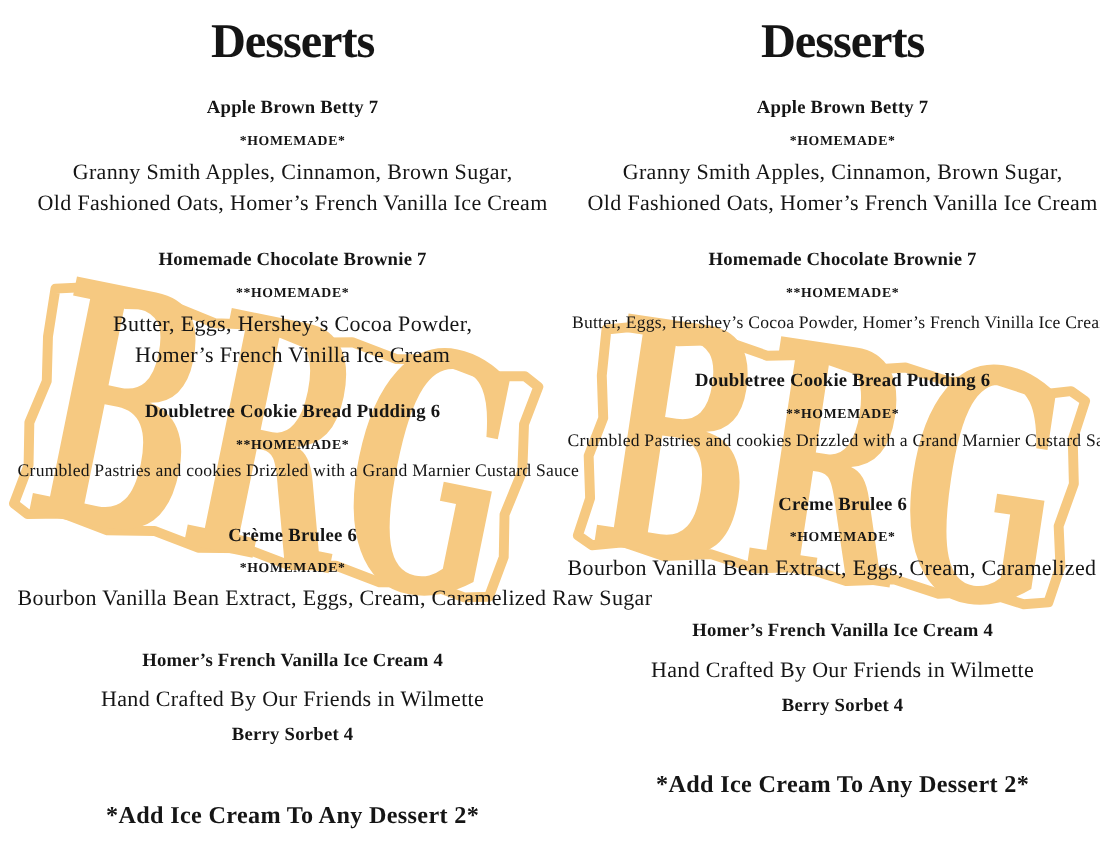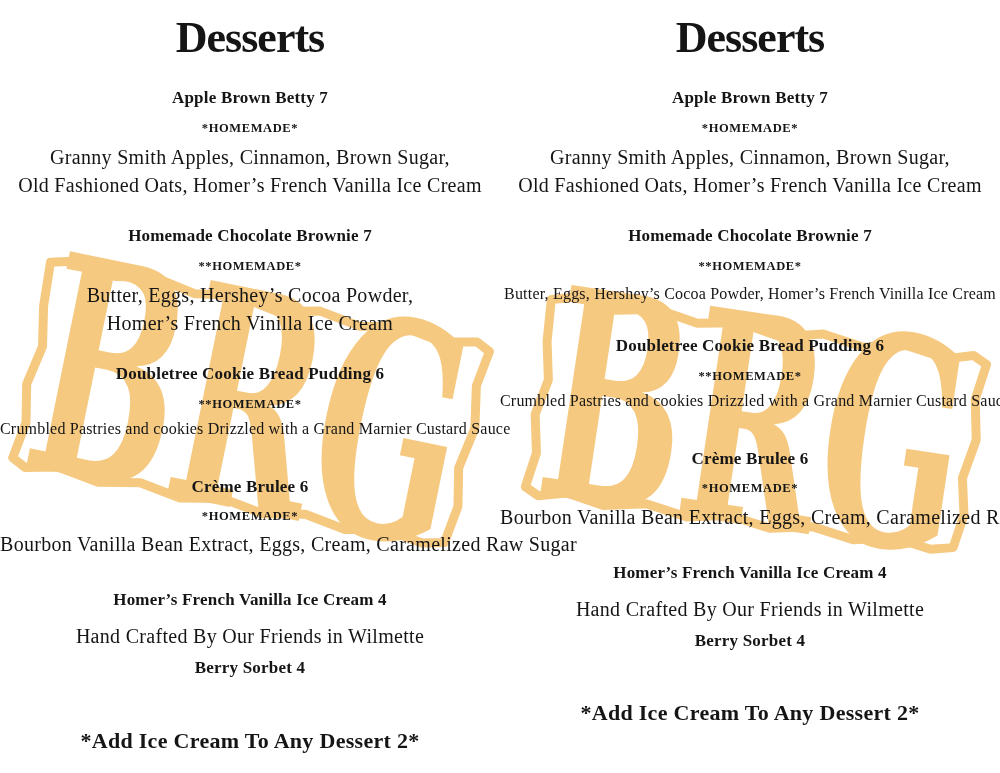--- a/index.html
+++ b/index.html
@@ -8,21 +8,21 @@
     background:#ffffff;
     font-family:"Liberation Serif", serif;
     color:#151515;
   }
   .col{position:absolute;top:0;width:500px;height:773px;}
   .col-left{left:0;}
   .col-right{left:500px;}
   .line{
     position:absolute;left:0;width:100%;
     text-align:center;white-space:nowrap;
-    z-index:2;color:#151515;
+    z-index:2;color:#151515;padding-left:16px;
   }
   .title{font-size:44px;font-weight:bold;letter-spacing:-1px;}
   .item{font-size:17px;font-weight:bold;letter-spacing:.2px;}
   .tag{font-size:12.5px;font-weight:bold;letter-spacing:.6px;}
   .desc{font-size:20px;letter-spacing:.3px;}
   .desc-wide{font-size:16px;letter-spacing:.2px;}
   .foot{font-size:22px;font-weight:bold;letter-spacing:.3px;}
   .stamp{position:absolute;z-index:1;overflow:visible;}
   .stamp text{
     font-family:"DejaVu Serif", serif;

